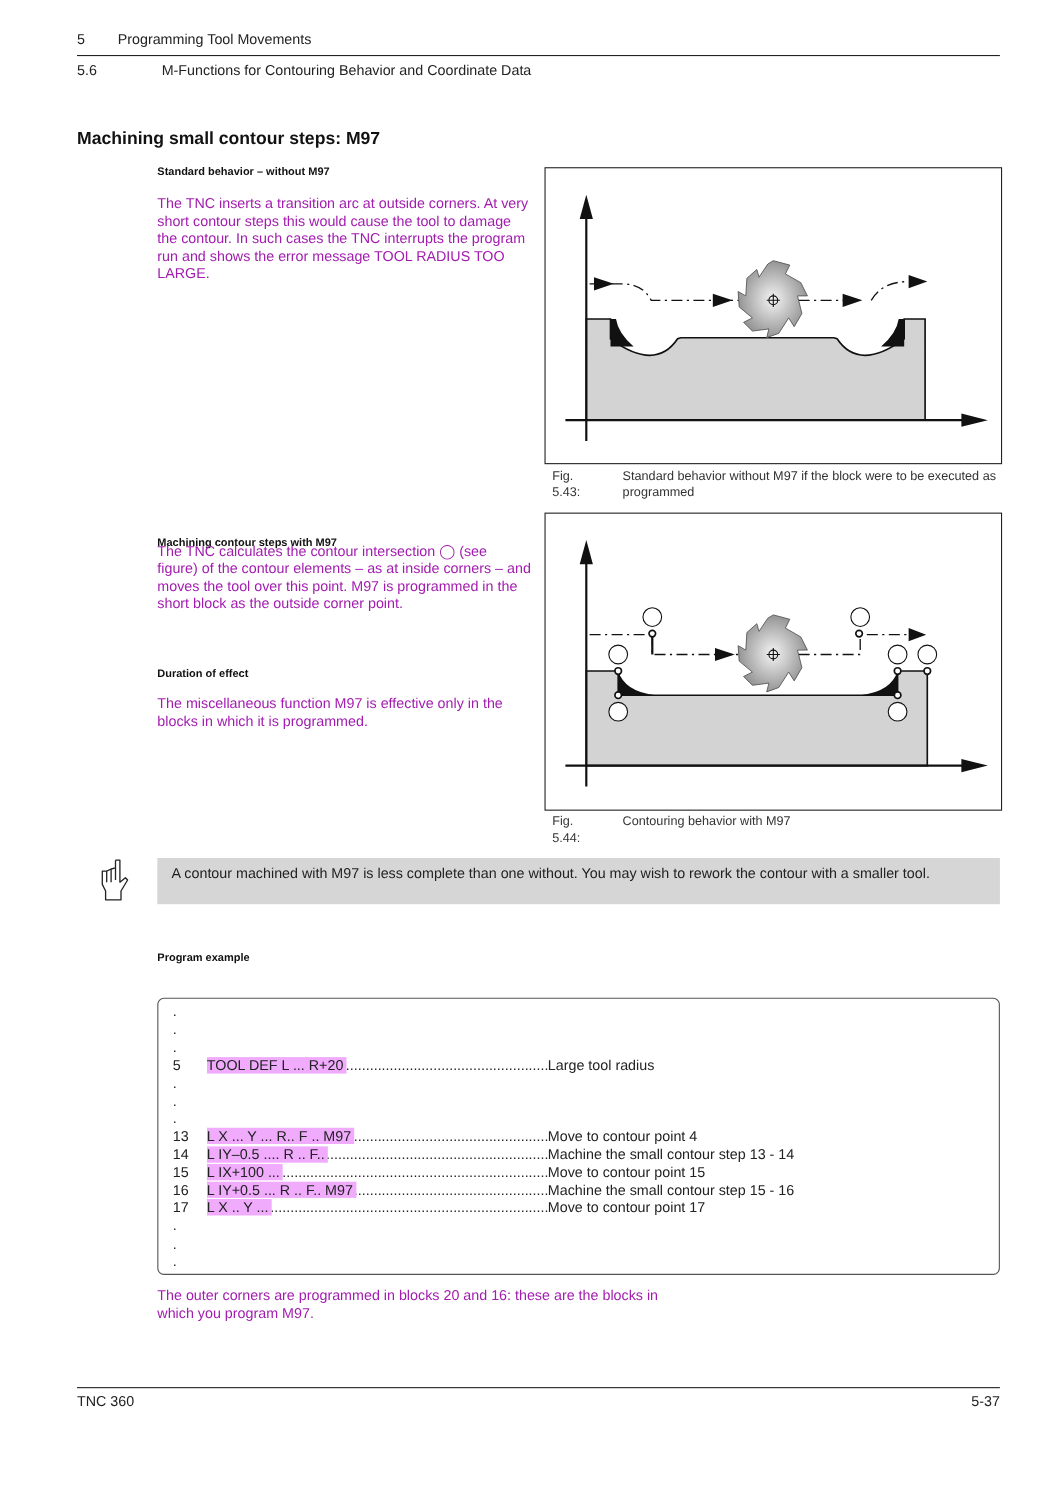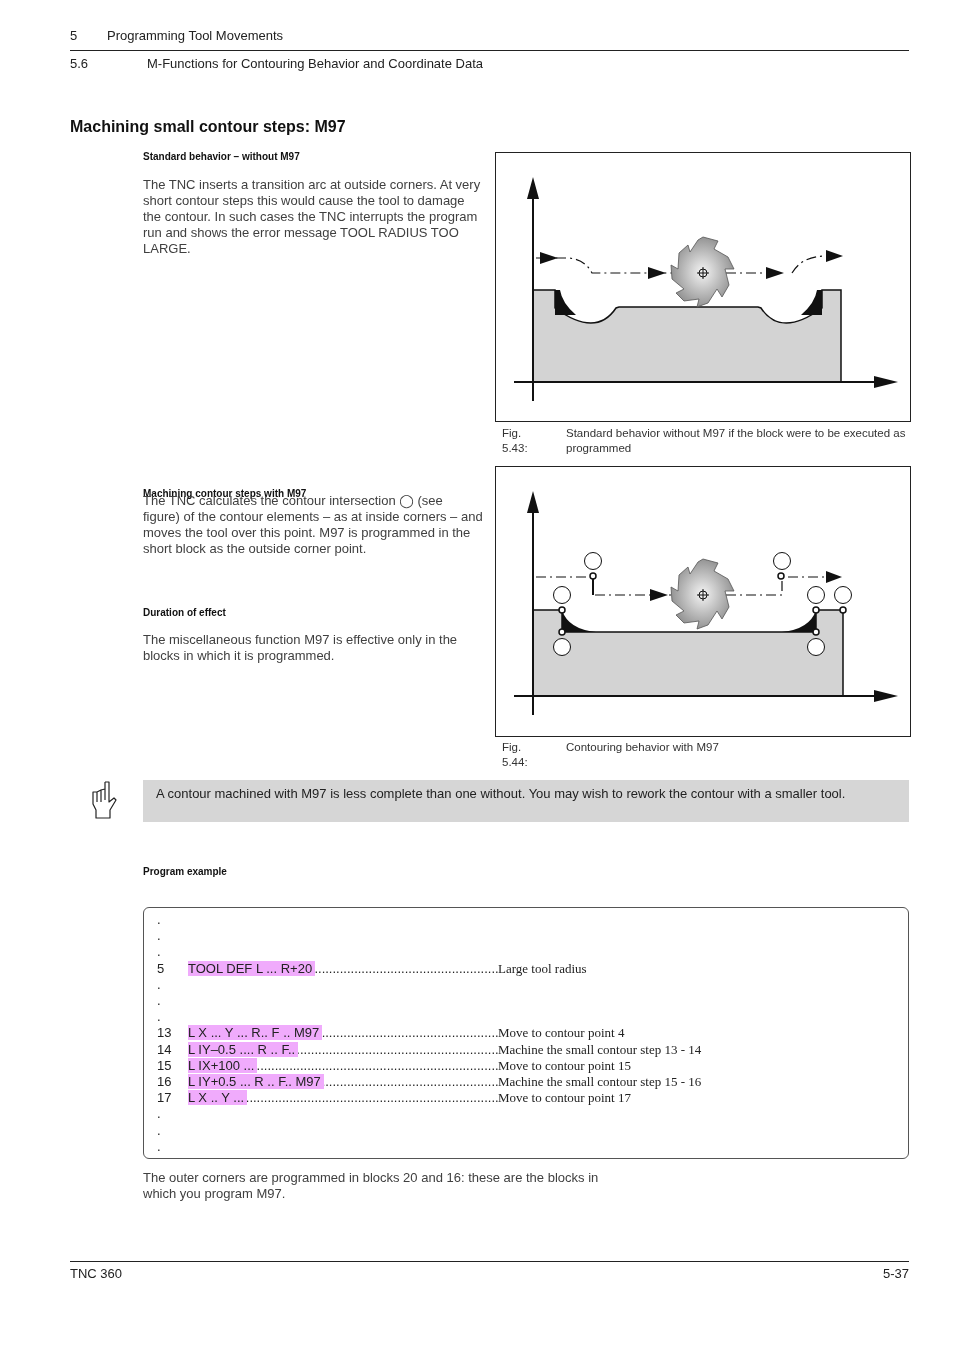--- a/index.html
+++ b/index.html
@@ -2,36 +2,36 @@
 <html><head>
 <meta charset="utf-8">
 <style>
   html, body { margin: 0; padding: 0; background: #ffffff; }
   body { width: 954px; height: 1351px; position: relative; font-family: "Liberation Sans", sans-serif; color: #1a1a1a; overflow: hidden; }
   .abs { position: absolute; }
   .hdr-text { font-size: 13px; color: #222; }
   .hrule { position: absolute; left: 70px; width: 839px; height: 1px; background: #222; }
   h1.title { position: absolute; left: 70px; top: 118px; margin: 0; font-size: 16px; font-weight: bold; color: #111; }
   .subhead { position: absolute; left: 143px; margin: 0; font-size: 10px; font-weight: bold; color: #111; }
-  .para { position: absolute; left: 143px; width: 340px; font-size: 13px; line-height: 16px; color: #404040; margin: 0; }
+  .para { position: absolute; left: 143px; width: 340px; font-size: 13px; line-height: 16px; color: #a21caf; margin: 0; }
   .figbox { position: absolute; left: 495px; width: 416px; border: 1px solid #222; background: #fff; box-sizing: border-box; }
   .figbox svg { position: absolute; left: 0; top: 0; }
   .caption { position: absolute; left: 500px; font-size: 11.5px; line-height: 15px; color: #333; }
   .caption .num { position: absolute; left: 2px; top: 0; }
   .caption .txt { position: absolute; left: 66px; top: 0; width: 340px; }
   .note { position: absolute; left: 143px; top: 780px; width: 766px; height: 42px; background: #d6d6d6; }
   .note p { margin: 0; position: absolute; left: 13px; top: 6px; width: 740px; font-size: 13px; line-height: 15px; color: #222; }
   .hand { position: absolute; left: 88px; top: 780px; width: 32px; height: 40px; }
   .codebox { position: absolute; left: 143px; top: 907px; width: 766px; height: 252px; border: 1px solid #555; border-radius: 6px; box-sizing: border-box; }
   .code-line { position: absolute; left: 0; height: 16px; font-size: 13px; line-height: 16px; color: #222; white-space: nowrap; }
   .code-line .ln { position: absolute; left: 13px; }
   .code-line .cmd { position: absolute; left: 44px; width: 310px; overflow: hidden; }
   .code-line .cmd span.c { background: #f0abfc; padding-right: 3px; }
   .code-line .leader { position: absolute; left: 44px; width: 310px; overflow: hidden; }
-  .code-line .cmt { position: absolute; left: 354px; font-family: Liberation Serif, serif; }
+  .code-line .cmt { position: absolute; left: 354px; }
   .footer-left { position: absolute; left: 70px; top: 1266px; font-size: 13px; color: #222; }
   .footer-right { position: absolute; right: 45px; top: 1266px; font-size: 13px; color: #222; }
 </style>
 </head>
 <body>
 
 <div class="abs hdr-text" style="left:70px; top:28px;">5</div>
 <div class="abs hdr-text" style="left:107px; top:28px;">Programming Tool Movements</div>
 <div class="hrule" style="top:50px;"></div>
 <div class="abs hdr-text" style="left:70px; top:56px;">5.6</div>

